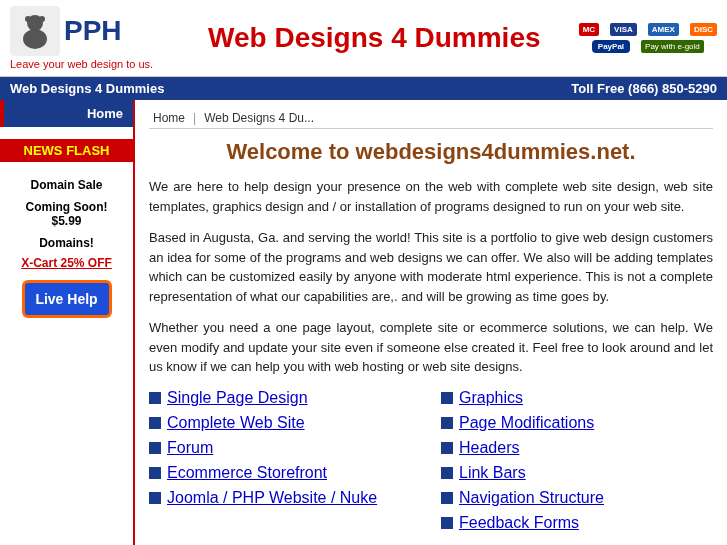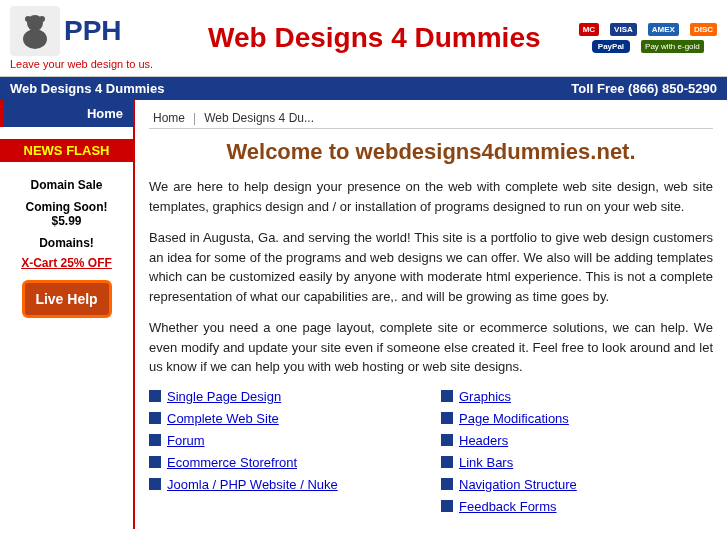--- a/index.html
+++ b/index.html
@@ -31,42 +31,42 @@
 
     
     #main-layout { display: flex; }
 
     
     #sidebar { width: 135px; background: #fff; border-right: 2px solid #cc0000; min-height: 400px; }
     .sidebar-home { background: #1a3a8a; color: #fff; text-align: right; padding: 6px 10px; font-weight: bold; cursor: pointer; margin-bottom: 2px; border-left: 4px solid #cc0000; }
     .news-flash { background: #cc0000; color: #ffff00; font-weight: bold; text-align: center; padding: 4px; font-size: 13px; margin: 12px 0; }
     .sidebar-text { padding: 4px 24px; font-size: 12px; text-align: center; font-weight: bold; }
     .sidebar-link { color: #cc0000; text-decoration: underline; font-weight: bold; cursor: pointer; display: block; text-align: center; padding: 2px 0; font-size: 12px; }
-    .live-help-btn { margin: 8px auto; display: block; width: 90px; background: #c2410c; color: #fff; font-weight: bold; font-size: 14px; padding: 8px 10px; border-radius: 6px; text-align: center; border: 3px solid #ff6600; cursor: pointer; }
+    .live-help-btn { margin: 8px auto; display: block; width: 90px; background: #1d4ed8; color: #fff; font-weight: bold; font-size: 14px; padding: 8px 10px; border-radius: 6px; text-align: center; border: 3px solid #ff6600; cursor: pointer; }
 
     
     #content { flex: 1; padding: 8px 14px; }
 
     
     #breadcrumb { display: flex; align-items: center; padding: 3px 0; font-size: 12px; color: #333; border-bottom: 1px solid #ccc; margin-bottom: 10px; }
     #breadcrumb span { margin: 0 4px; }
     .breadcrumb-sep { color: #999; }
 
     
     #welcome-heading { font-size: 22px; font-weight: bold; color: #8b4513; text-align: center; margin-bottom: 12px; }
 
     
     .content-para { margin-bottom: 12px; line-height: 1.5; font-size: 13px; color: #222; text-align: justify; }
 
     
     #links-grid { display: flex; gap: 20px; margin-top: 10px; }
     .links-col { flex: 1; }
     .link-item { display: flex; align-items: center; gap: 6px; margin-bottom: 7px; }
     .link-bullet { width: 12px; height: 12px; background: #1a3a8a; flex-shrink: 0; }
-    .link-text { color: #0000cc; text-decoration: underline; cursor: pointer; font-size: 13px; }
+    .link-text { color: #0000cc; text-decoration: underline; cursor: pointer; font-size: 16px; }
   </style>
 </head>
 <body>
 
 <div id="header">
   <div id="logo-area">
     <div id="logo-img">
       <div class="logo-dog">
         <svg width="44" height="44" viewBox="0 0 44 44">
 

